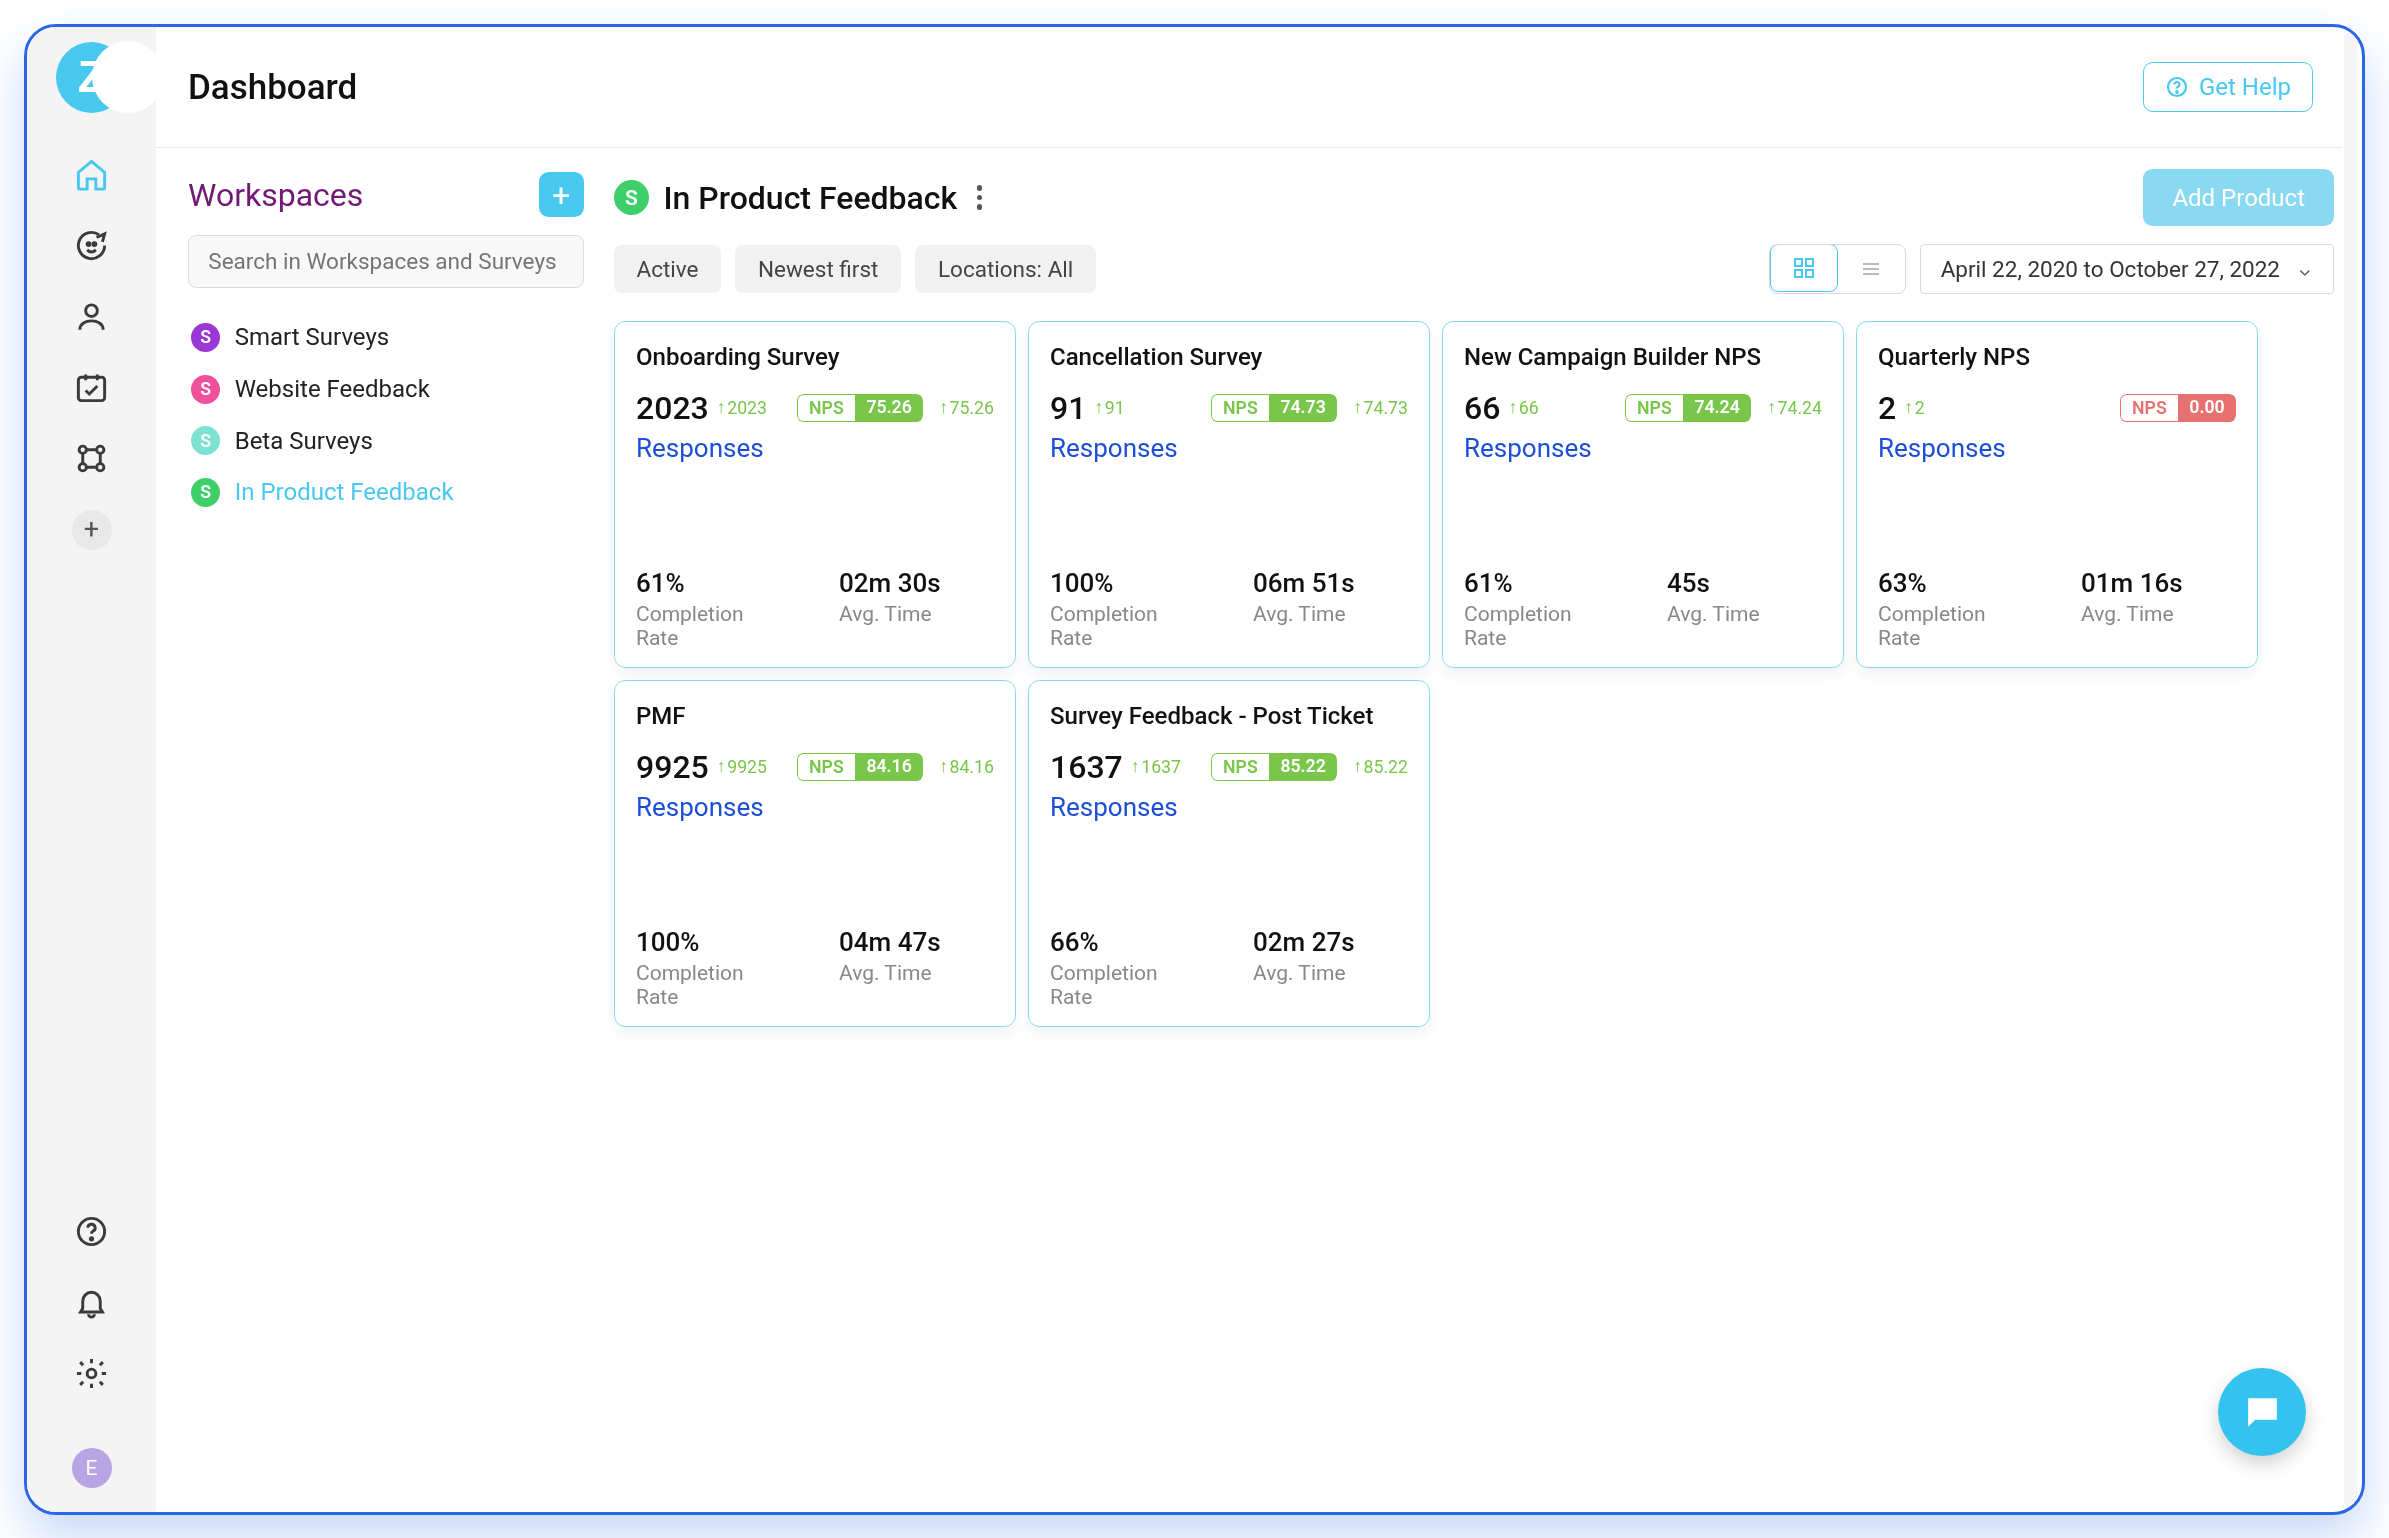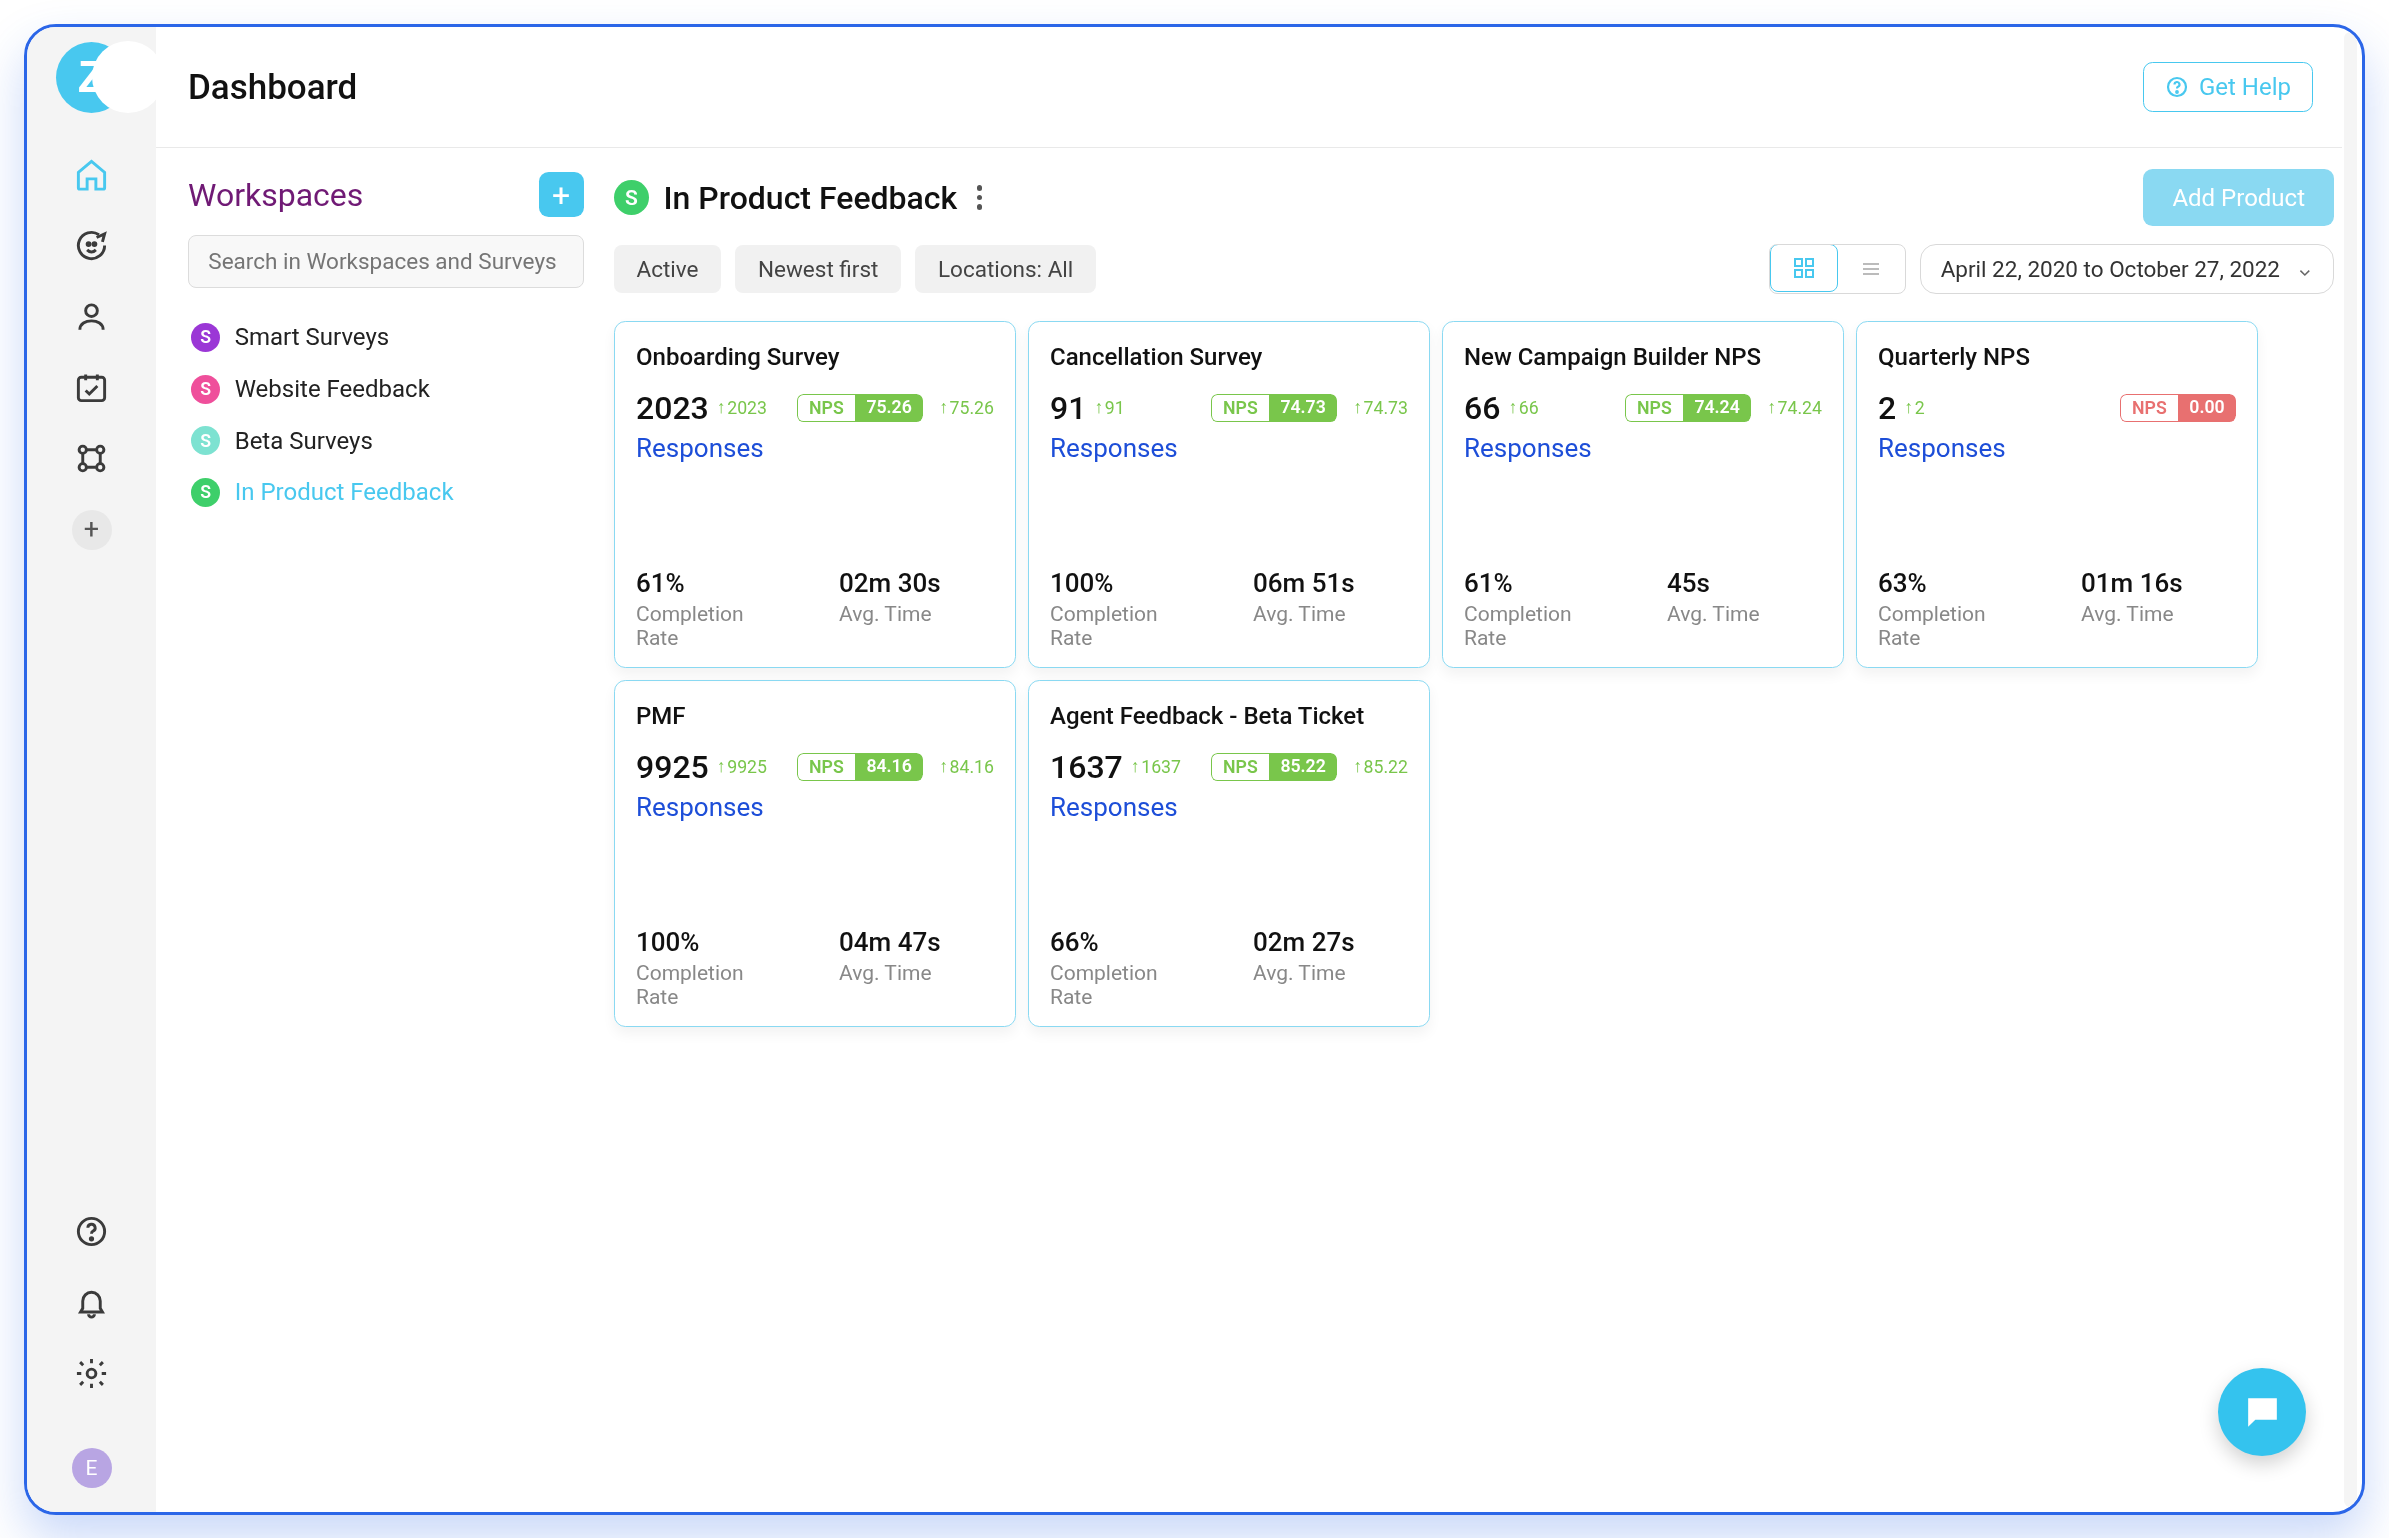--- a/index.html
+++ b/index.html
@@ -160,21 +160,21 @@
     display:flex;border:0.8px solid #d9d9d9;border-radius:8px;overflow:hidden;
   }
   .vt {
     width:68px;height:48px;display:flex;align-items:center;justify-content:center;
     cursor:pointer;
   }
   .vt.active { border:1.6px solid #48c8ef;border-radius:8px;color:#48c8ef; margin:-0.8px;}
   .vt svg{width:24px;height:24px;stroke:currentColor;fill:none;stroke-width:2;}
   .vt.inactive{color:#bbb;}
   .date-range {
-    border:0.8px solid #d9d9d9;border-radius:16px;
+    border:0.8px solid #d9d9d9;border-radius:4px;
     padding:11.3px 19.3px;font-size:22.5px;color:#333;
     display:flex;align-items:flex-end;gap:16px;
     cursor:pointer;
   }
   .date-range svg{width:17.7px;height:17.7px;stroke:#666;fill:none;stroke-width:2;}
 
   .grid { display:flex; flex-wrap:wrap; gap:12px; }
   .card {
     width:402px;
     border:1.6px solid #8ad9f2;
@@ -493,21 +493,21 @@
         <div class="v">100%</div>
         <div class="l">Completion Rate</div>
       </div>
       <div class="metric right">
         <div class="v">04m 47s</div>
         <div class="l">Avg. Time</div>
       </div>
     </div>
             </div>
             <div class="card">
-    <div class="card-title">Agent Feedback - Beta Ticket</div>
+    <div class="card-title">Survey Feedback - Post Ticket</div>
     <div class="row1">
       <span class="resp">1637</span>
       <span class="delta">1637</span>
       <div class="nps-wrap">
         <div class="nps-badge">
           <span class="lbl">NPS</span>
                     <span class="val">85.22</span>
         </div>
         <span class="delta">85.22</span>
       </div>

